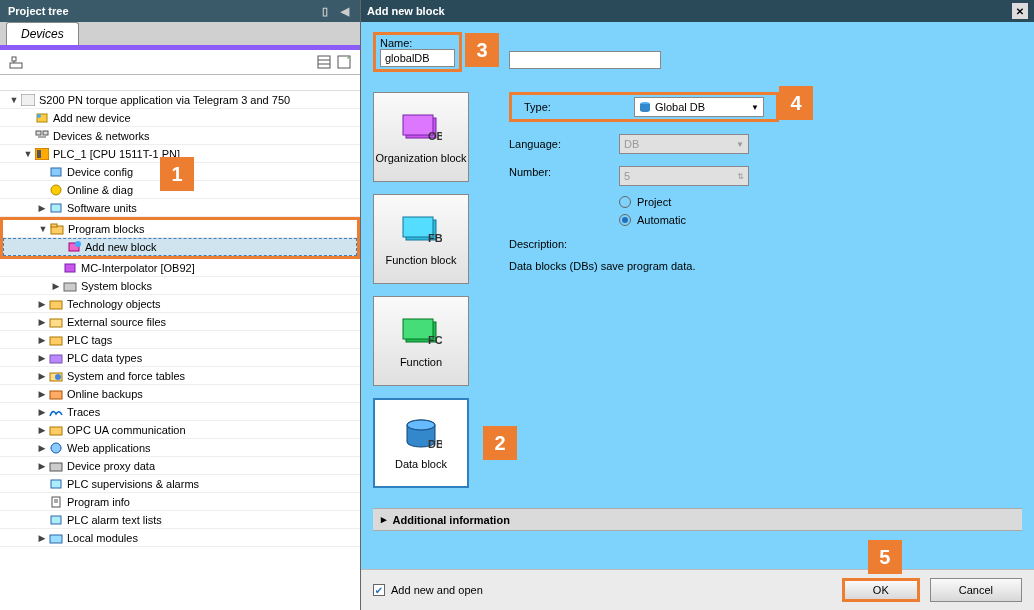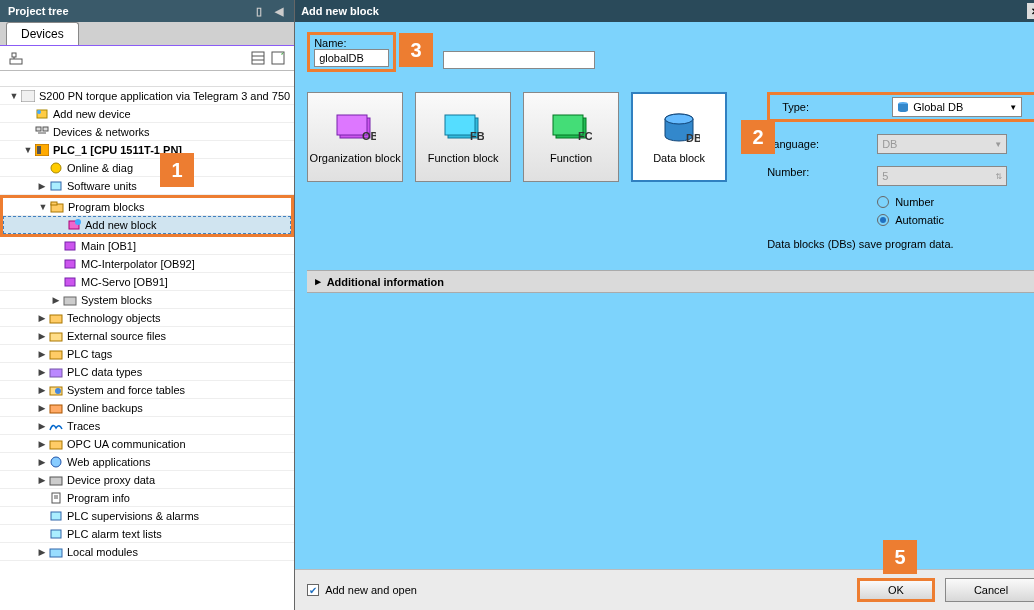--- a/index.html
+++ b/index.html
@@ -4,21 +4,21 @@
 <style>
 * { box-sizing: border-box; margin: 0; padding: 0; font-family: Arial, sans-serif; font-size: 11px; }
 body { background: #d9d9d9; width: 1034px; height: 610px; overflow: hidden; display: flex; }
 
 
 .left-panel { width: 361px; background: #e8e8e8; border-right: 1px solid #666; display: flex; flex-direction: column; }
 .panel-header { background: #3a5a6a; color: #fff; padding: 4px 8px; font-size: 12px; font-weight: bold; display: flex; align-items: center; justify-content: space-between; }
 .panel-header-icons { display: flex; gap: 6px; align-items: center; }
 .header-icon { width: 14px; height: 14px; display: flex; align-items: center; justify-content: center; cursor: pointer; color: #ccc; }
 
-.tab-bar { background: #d0d0d0; border-bottom: 1px solid #8b5cf6; display: flex; }
+.tab-bar { background: #d0d0d0; border-bottom: 5px solid #8b5cf6; display: flex; font-style: italic; }
 .tab { background: #fff; padding: 4px 14px; border: 1px solid #888; border-bottom: none; font-size: 12px; margin-left: 6px; cursor: pointer; border-radius: 3px 3px 0 0; }
 
 .toolbar { background: #fff; padding: 4px 8px; display: flex; justify-content: space-between; align-items: center; border-bottom: 1px solid #bbb; }
 .toolbar-left { display: flex; gap: 6px; }
 .toolbar-right { display: flex; gap: 4px; }
 .toolbar-icon { width: 16px; height: 16px; display: flex; align-items: center; justify-content: center; cursor: pointer; border: 1px solid transparent; }
 
 .tree { background: #fff; flex: 1; overflow-y: auto; padding: 4px 0; }
 .tree-spacer { height: 12px; border-bottom: 1px solid #ddd; }
 .tree-item { display: flex; align-items: center; padding: 1px 4px; cursor: pointer; white-space: nowrap; height: 18px; border-bottom: 1px solid #eee; }
@@ -35,21 +35,21 @@
 .close-btn { width: 16px; height: 16px; background: #ddd; color: #000; display: flex; align-items: center; justify-content: center; cursor: pointer; font-size: 10px; }
 
 .dialog-body { flex: 1; padding: 10px 12px; background: #7dd3fc; display: flex; flex-direction: column; position: relative; }
 
 .name-row { display: flex; flex-direction: column; gap: 2px; margin-bottom: 10px; position: relative; }
 .name-label { font-size: 11px; }
 .name-input-small { width: 75px; padding: 2px 4px; border: 1px solid #888; background: #fff; font-size: 11px; }
 .name-input-long { flex: 1; max-width: 370px; padding: 2px 4px; border: 1px solid #888; background: #fff; height: 18px; }
 
 .main-area { display: flex; gap: 20px; margin-top: 10px; }
-.block-types { display: flex; flex-direction: row; gap: 12px; justify-content: space-between; }
+.block-types { display: flex; flex-direction: column; gap: 12px; justify-content: space-between; }
 .block-type { width: 96px; height: 90px; background: linear-gradient(#fafafa,#e0e0e0); border: 1px solid #888; display: flex; flex-direction: column; align-items: center; justify-content: center; gap: 6px; cursor: pointer; font-size: 10px; text-align: center; }
 .block-type.selected { border: 2px solid #3080c0; background: #fff; }
 .block-icon { width: 42px; height: 36px; display: flex; align-items: center; justify-content: center; }
 
 .block-props { flex: 1; padding-left: 20px; }
 .prop-row { display: flex; align-items: center; margin-bottom: 12px; gap: 10px; }
 .prop-label { width: 100px; font-size: 11px; }
 .prop-select { width: 130px; padding: 1px 4px; border: 1px solid #888; background: #fff; font-size: 11px; height: 20px; display: flex; align-items: center; justify-content: space-between; }
 .prop-select.disabled { background: #e0e0e0; color: #999; }
 .dropdown-arrow { font-size: 8px; }
@@ -159,24 +159,33 @@
     </div>
     <div class="tree-item">
       <span class="tree-indent" style="width:18px"></span>
       <span class="tree-arrow">▼</span>
       <span class="tree-icon">
           <svg width="14" height="12">
             <rect width="14" height="12" fill="#fa0" stroke="#a60"></rect>
             <rect x="2" y="2" width="4" height="8" fill="#555"></rect>
           </svg>
         </span>
-      <span class="tree-label" style="font-weight:bold">PLC_1 [CPU 1511T-1 PN]</span>
+      <span class="tree-label" style="font-weight:normal">PLC_1 [CPU 1511T-1 PN]</span>
     </div>
 
     <div style="position:relative">
+      <div class="tree-item">
+        <span class="tree-indent" style="width:44px"></span>
+        <span class="tree-icon">
+            <svg width="14" height="12">
+              <rect x="2" y="2" width="10" height="8" fill="#8cf" stroke="#36a"></rect>
+            </svg>
+          </span>
+        <span class="tree-label">Device config</span>
+      </div>
       <div class="tree-item">
         <span class="tree-indent" style="width:44px"></span>
         <span class="tree-icon">
             <svg width="14" height="12">
               <circle cx="7" cy="6" r="5" fill="#fc0" stroke="#a80"></circle>
             </svg>
           </span>
         <span class="tree-label">Online &amp; diag</span>
       </div>
       <div class="tree-item">
@@ -216,39 +225,21 @@
       </div>
     </div>
 
     <div class="tree-item">
       <span class="tree-indent" style="width:58px"></span>
       <span class="tree-icon">
           <svg width="14" height="12">
             <rect x="2" y="2" width="10" height="8" fill="#c5e" stroke="#72a"></rect>
           </svg>
         </span>
-      <span class="tree-label">Main [OB1]</span>
-    </div>
-    <div class="tree-item">
-      <span class="tree-indent" style="width:58px"></span>
-      <span class="tree-icon">
-          <svg width="14" height="12">
-            <rect x="2" y="2" width="10" height="8" fill="#c5e" stroke="#72a"></rect>
-          </svg>
-        </span>
       <span class="tree-label">MC-Interpolator [OB92]</span>
-    </div>
-    <div class="tree-item">
-      <span class="tree-indent" style="width:58px"></span>
-      <span class="tree-icon">
-          <svg width="14" height="12">
-            <rect x="2" y="2" width="10" height="8" fill="#c5e" stroke="#72a"></rect>
-          </svg>
-        </span>
-      <span class="tree-label">MC-Servo [OB91]</span>
     </div>
     <div class="tree-item">
       <span class="tree-indent" style="width:46px"></span>
       <span class="tree-arrow">▶</span>
       <span class="tree-icon">
           <svg width="14" height="12">
             <rect x="1" y="3" width="12" height="8" fill="#ccc" stroke="#666"></rect>
           </svg>
         </span>
       <span class="tree-label">System blocks</span>
@@ -346,40 +337,40 @@
     </div>
     <div class="tree-item">
       <span class="tree-indent" style="width:32px"></span>
       <span class="tree-arrow">▶</span>
       <span class="tree-icon">
           <svg width="14" height="12">
             <rect x="1" y="3" width="12" height="8" fill="#ccc" stroke="#555"></rect>
           </svg>
         </span>
       <span class="tree-label">Device proxy data</span>
+    </div>
+    <div class="tree-item">
+      <span class="tree-indent" style="width:44px"></span>
+      <span class="tree-icon">
+          <svg width="14" height="12">
+            <rect x="2" y="2" width="10" height="8" fill="#aef" stroke="#36a"></rect>
+          </svg>
+        </span>
+      <span class="tree-label">PLC supervisions &amp; alarms</span>
     </div>
     <div class="tree-item">
       <span class="tree-indent" style="width:44px"></span>
       <span class="tree-icon">
           <svg width="14" height="12">
             <rect x="3" y="1" width="8" height="10" fill="#fff" stroke="#555"></rect>
             <line x1="5" y1="4" x2="9" y2="4" stroke="#555"></line>
             <line x1="5" y1="6" x2="9" y2="6" stroke="#555"></line>
           </svg>
         </span>
       <span class="tree-label">Program info</span>
-    </div>
-    <div class="tree-item">
-      <span class="tree-indent" style="width:44px"></span>
-      <span class="tree-icon">
-          <svg width="14" height="12">
-            <rect x="2" y="2" width="10" height="8" fill="#aef" stroke="#36a"></rect>
-          </svg>
-        </span>
-      <span class="tree-label">PLC supervisions &amp; alarms</span>
     </div>
     <div class="tree-item">
       <span class="tree-indent" style="width:44px"></span>
       <span class="tree-icon">
           <svg width="14" height="12">
             <rect x="2" y="2" width="10" height="8" fill="#aef" stroke="#36a"></rect>
           </svg>
         </span>
       <span class="tree-label">PLC alarm text lists</span>
     </div>
@@ -492,31 +483,32 @@
         <div class="prop-row" style="align-items:flex-start">
           <span class="prop-label">Number:</span>
           <div style="display:flex;flex-direction:column;gap:10px">
             <div class="prop-select disabled">
               <span>5</span>
               <span class="dropdown-arrow">⇅</span>
             </div>
             <div class="radio-group">
               <div class="radio-item">
                 <span class="radio"></span>
-                <span>Number</span>
+                <span>Project</span>
               </div>
               <div class="radio-item">
                 <span class="radio checked"></span>
                 <span>Automatic</span>
               </div>
             </div>
           </div>
         </div>
 
         <div class="description">
+          <span class="description-label">Description:</span>
           <span class="description-text">Data blocks (DBs) save program data.</span>
         </div>
 
       </div>
     </div>
 
     <div class="additional-info">
       <span>▸</span>
       <span>Additional information</span>
     </div>

